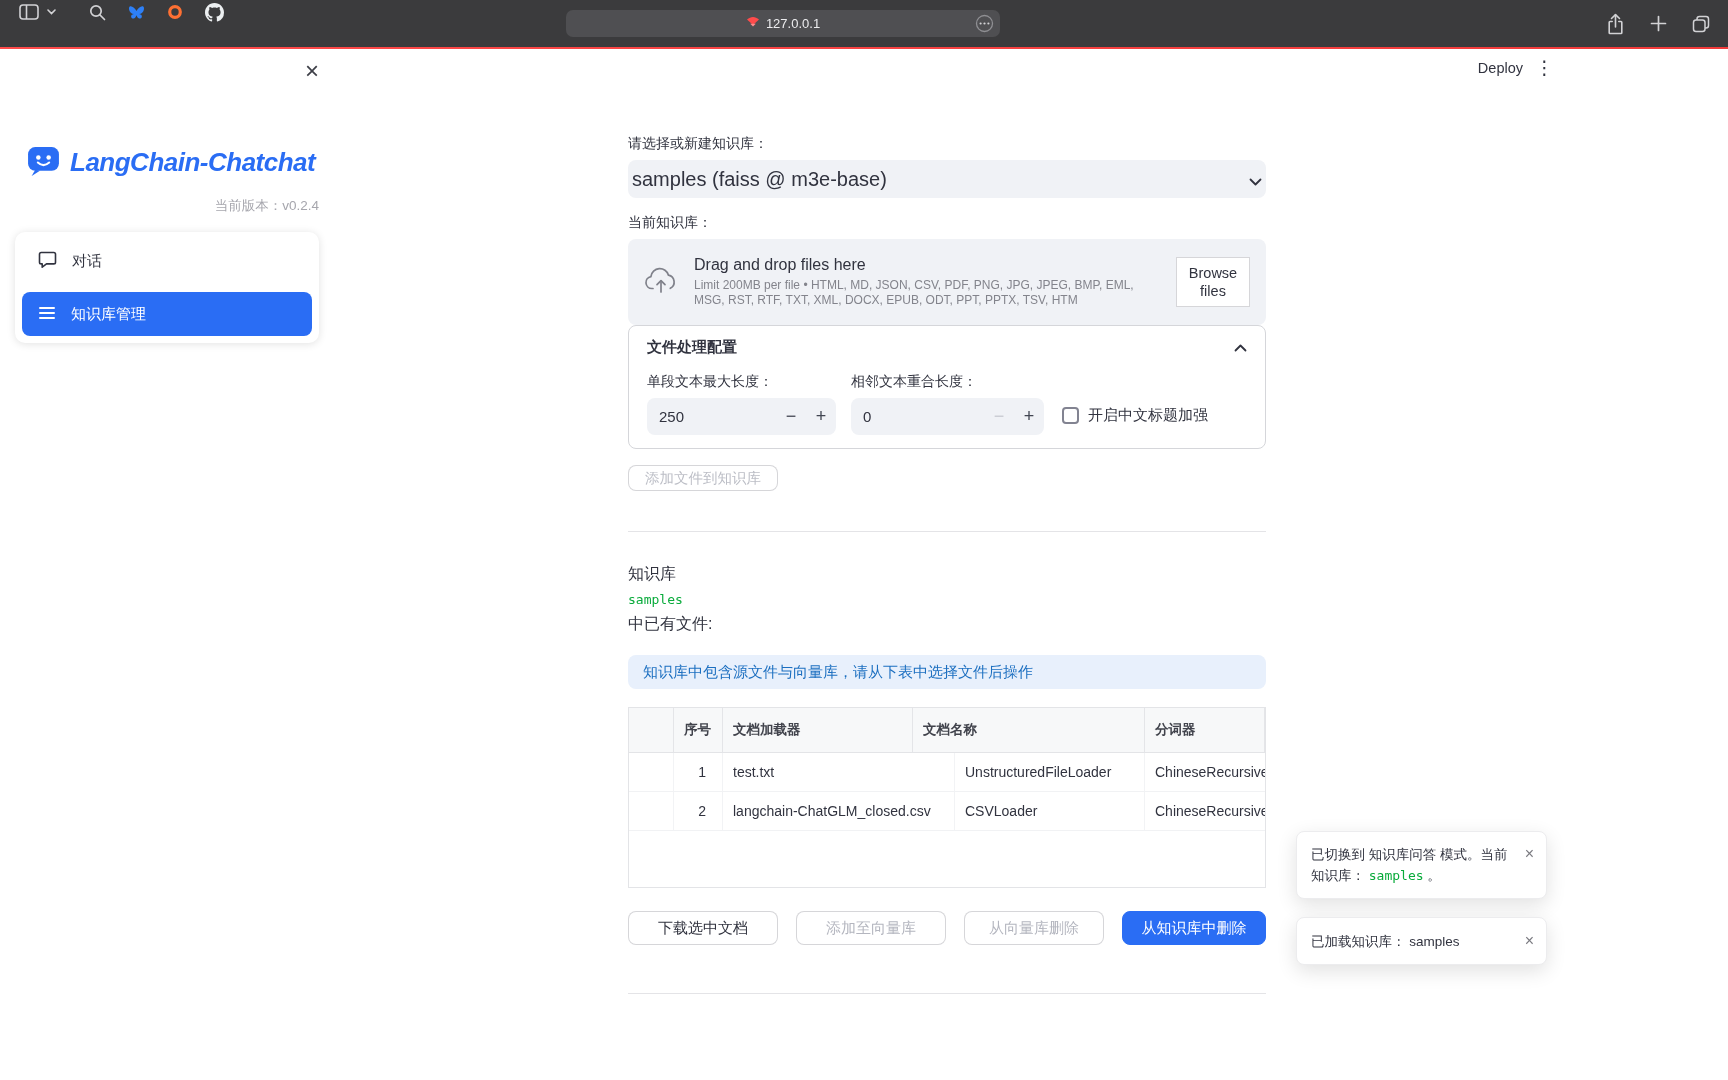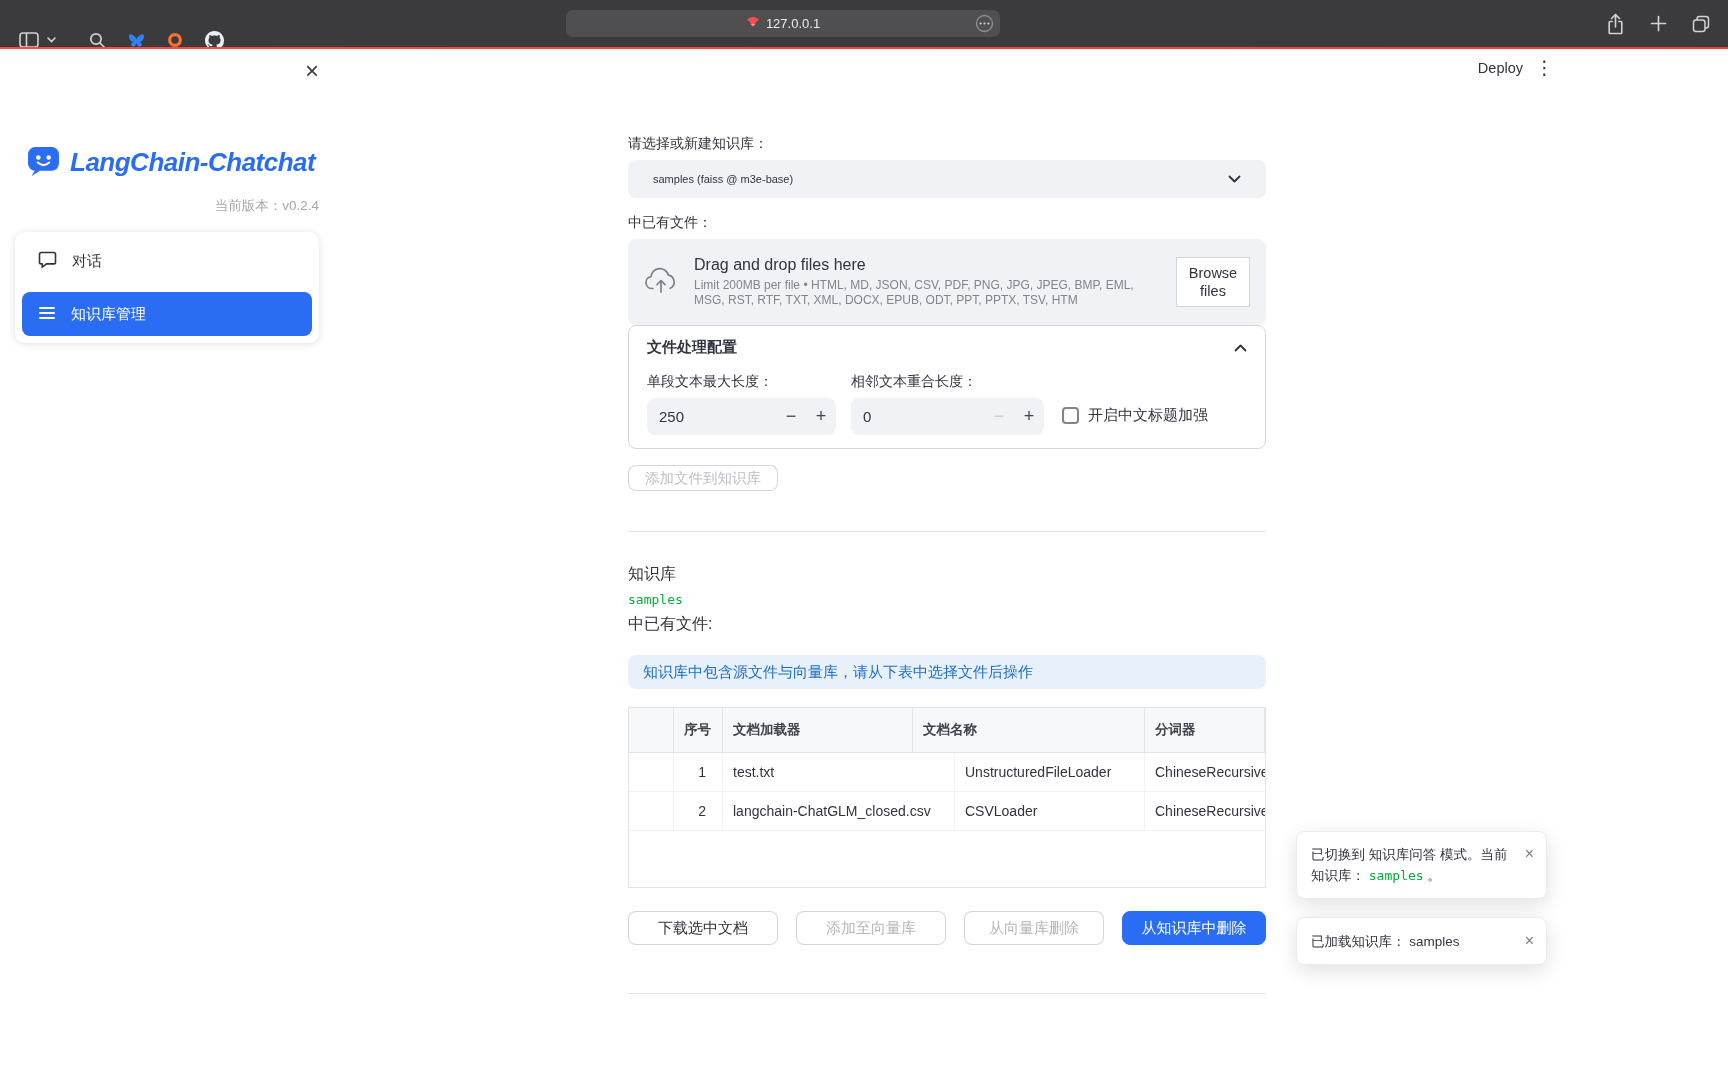--- a/index.html
+++ b/index.html
@@ -2,21 +2,21 @@
 <html><head>
 <meta charset="utf-8">
 <style>
   * { box-sizing: border-box; margin: 0; padding: 0; }
   html,body { width:1728px; height:1080px; overflow:hidden; background:#fff;
     font-family:"Liberation Sans","DejaVu Sans",sans-serif; color:#31333f; }
   .screen { position:relative; width:1728px; height:1080px; background:#fff; }
 
   
   .chrome { position:absolute; top:0; left:0; right:0; height:52px; background:#3b3b3d;
-    display:flex; align-items:flex-end; }
+    display:flex; align-items:flex-start; }
   .chrome-left { display:flex; align-items:center; gap:17px; padding-left:18px; }
   .toggle-group { display:flex; align-items:center; gap:5px; margin-right:12px; }
   .cicon { display:flex; align-items:center; justify-content:center; width:22px; height:24px; cursor:default; }
   .url-bar { position:absolute; left:566px; top:10px; width:434px; height:27px; background:#4f4f52;
     border-radius:7px; display:flex; align-items:center; justify-content:center; gap:6px;
     color:#ececee; font-size:13px; }
   .url-menu { position:absolute; right:6px; top:4px; }
   .chrome-right { position:absolute; right:16px; top:0; height:47px; display:flex; align-items:center; gap:21px; }
 
   .deco { position:absolute; top:47px; left:0; right:0; height:2px;
@@ -41,21 +41,21 @@
 
   
   .deploy { position:absolute; top:11px; right:205px; font-size:14.5px; color:#31333f; cursor:pointer; }
   .kebab { position:absolute; top:7px; right:174px; font-size:19px; color:#31333f; cursor:pointer; }
 
   
   .block { position:absolute; left:628px; top:0; width:638px; }
   .field-label { font-size:14px; line-height:17px; color:#31333f; }
   .lbl1 { margin-top:86px; }
   .selectbox { margin-top:8px; height:38px; background:#f0f2f6; border-radius:8px; display:flex;
-    align-items:center; padding:0 25px; font-size:11px; cursor:pointer; }
+    align-items:center; padding:0 4px; font-size:20px; cursor:pointer; }
   .selectbox .grow { flex:1; }
   .lbl2 { margin-top:16px; }
   .dropzone { margin-top:8px; height:86px; background:#f0f2f6; border-radius:8px; display:flex;
     align-items:center; padding:0 16px; }
   .dz-text { margin-left:16px; flex:1; padding-right:12px; }
   .dz-title { font-size:16px; color:#31333f; }
   .dz-sub { font-size:12px; line-height:15.5px; color:#83848c; margin-top:4px; max-width:482px; }
   .browse-btn { width:74px; min-height:48px; background:#fff; border:1px solid rgba(49,51,63,0.2);
     border-radius:0; font-size:14.5px; line-height:18px; color:#31333f; text-align:center;
     padding:6px 6px; cursor:pointer; font-family:inherit; }
@@ -243,21 +243,21 @@
       <div class="field-label lbl1">请选择或新建知识库：</div>
       <div class="selectbox">
         <span class="grow">samples (faiss @ m3e-base)</span>
         <span>
           <svg width="13" height="8" viewBox="0 0 13 8">
               <path d="M1.5 1.5L6.5 6.5 11.5 1.5" stroke="#31333f" stroke-width="1.8" fill="none" stroke-linecap="round" stroke-linejoin="round"></path>
             </svg>
         </span>
       </div>
 
-      <div class="field-label lbl2">中已有文件：</div>
+      <div class="field-label lbl2">当前知识库：</div>
       <div class="dropzone">
         <span>
           <svg width="34" height="27" viewBox="0 0 34 27">
               <path d="M9 21.5H7.8a6 6 0 0 1-.9-11.9 9 9 0 0 1 17.6-1.4 7 7 0 0 1 1.8 13.1" fill="none" stroke="#7f818a" stroke-width="1.7" stroke-linecap="round"></path>
               <path d="M17 25V14" stroke="#7f818a" stroke-width="1.7" stroke-linecap="round"></path>
               <path d="M13 17.6l4-4 4 4" fill="none" stroke="#7f818a" stroke-width="1.7" stroke-linecap="round" stroke-linejoin="round"></path>
             </svg>
         </span>
         <div class="dz-text">
           <div class="dz-title">Drag and drop files here</div>

